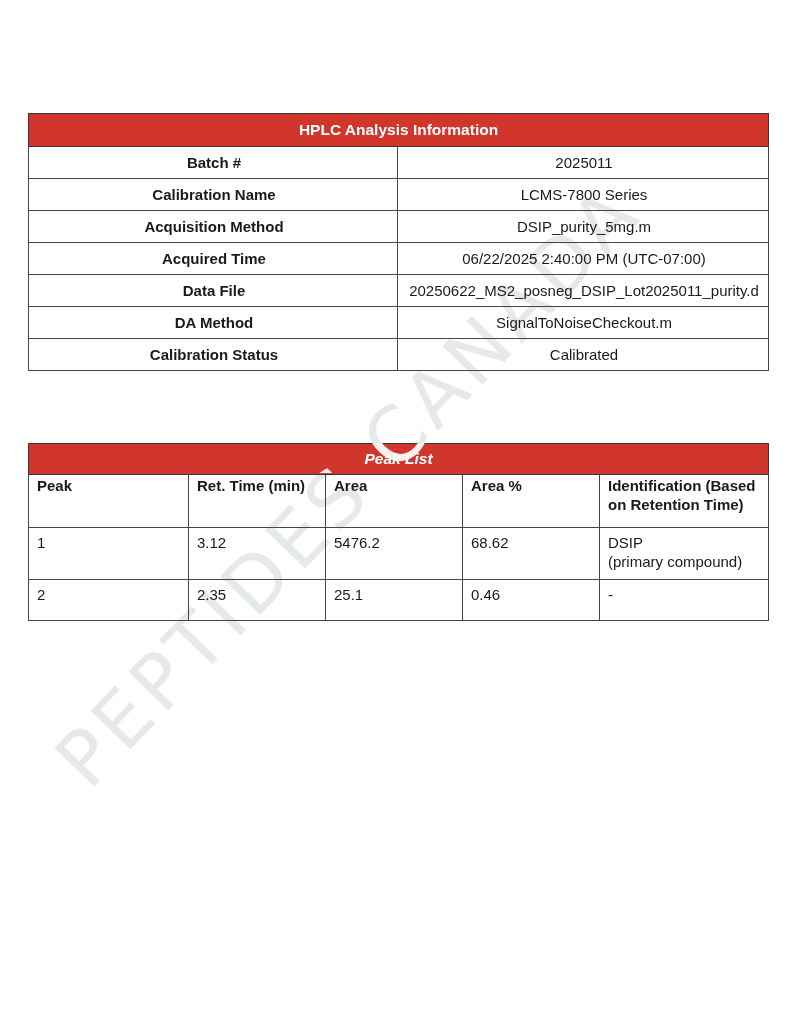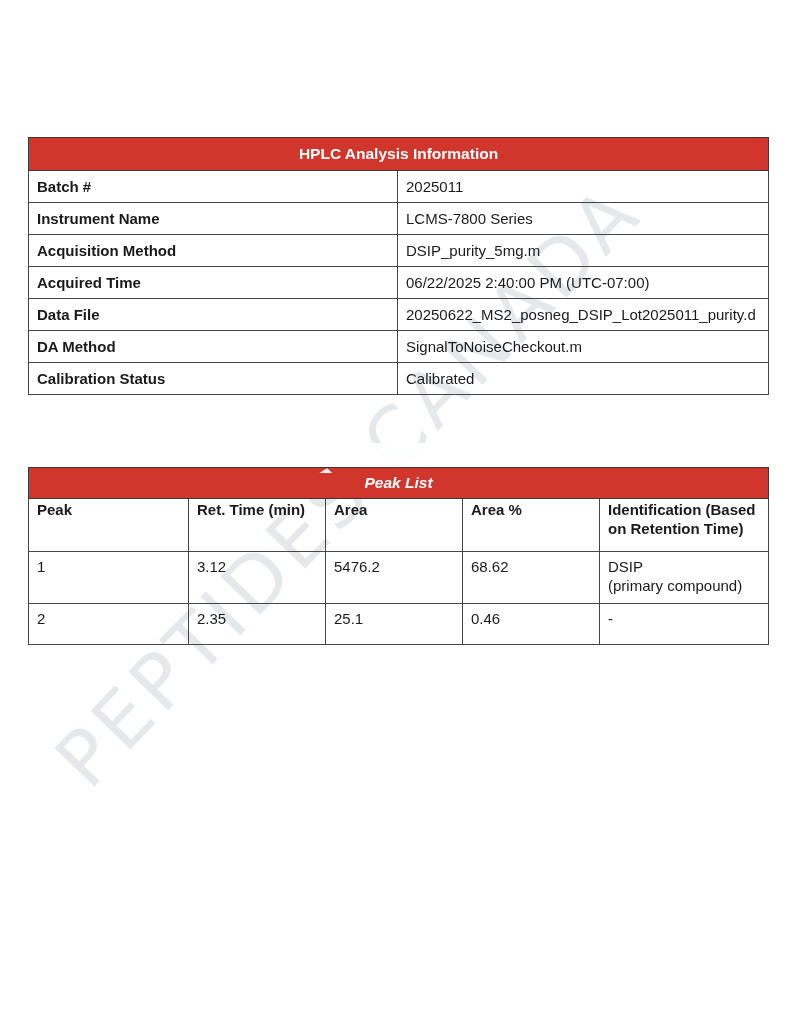--- a/index.html
+++ b/index.html
@@ -45,21 +45,20 @@
 
   
   table {
     position: absolute;
     left: 28px;
     width: 740px;
     border-collapse: collapse;
     table-layout: fixed;
     z-index: 1;
     background: transparent;
-    margin-top: 24px;
   }
   .info-table { top: 113px; }
   .peak-table { top: 443px; }
 
   th, td { border: 1px solid #454545; }
   table { border: 1.5px solid #383838; }
 
   .band {
     background: #d0362c;
     color: #ffffff;
@@ -70,20 +69,21 @@
     border: 1px solid #383838;
   }
   .peak-table .band { height: 28px; font-style: italic; }
 
   .info-table td {
     height: 31px;
     vertical-align: middle;
     font-size: 15px;
     padding: 0 6px 0 8px;
     background: transparent;
+    text-align: center;
   }
   .info-table td.lbl { font-weight: bold; }
 
   .peak-table th.colhdr {
     font-size: 15px;
     font-weight: bold;
     text-align: left;
     vertical-align: top;
     padding: 2px 8px 0 8px;
     height: 50px;
@@ -117,21 +117,21 @@
       <tr>
         <th class="band" colspan="2">HPLC Analysis Information</th>
       </tr>
     </thead>
     <tbody>
       <tr>
         <td class="lbl">Batch #</td>
         <td>2025011</td>
       </tr>
       <tr>
-        <td class="lbl">Instrument Name</td>
+        <td class="lbl">Calibration Name</td>
         <td>LCMS-7800 Series</td>
       </tr>
       <tr>
         <td class="lbl">Acquisition Method</td>
         <td>DSIP_purity_5mg.m</td>
       </tr>
       <tr>
         <td class="lbl">Acquired Time</td>
         <td>06/22/2025 2:40:00 PM (UTC-07:00)</td>
       </tr>

